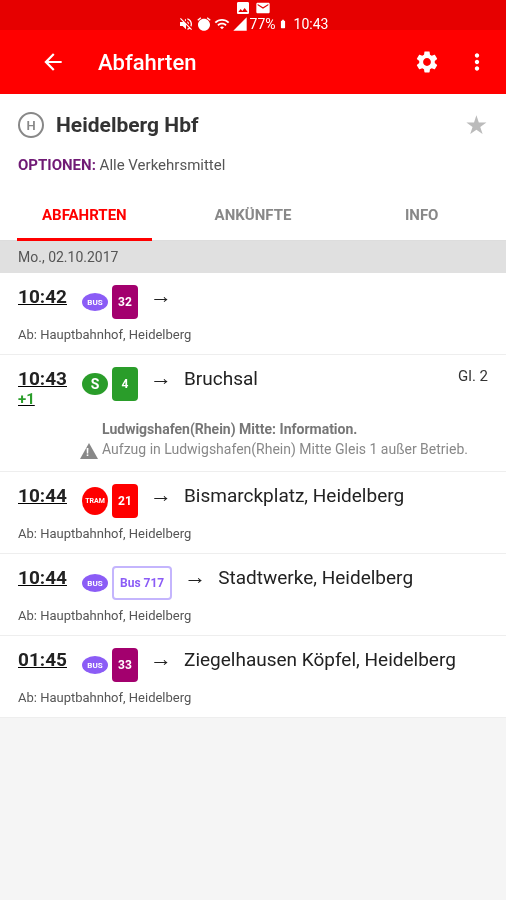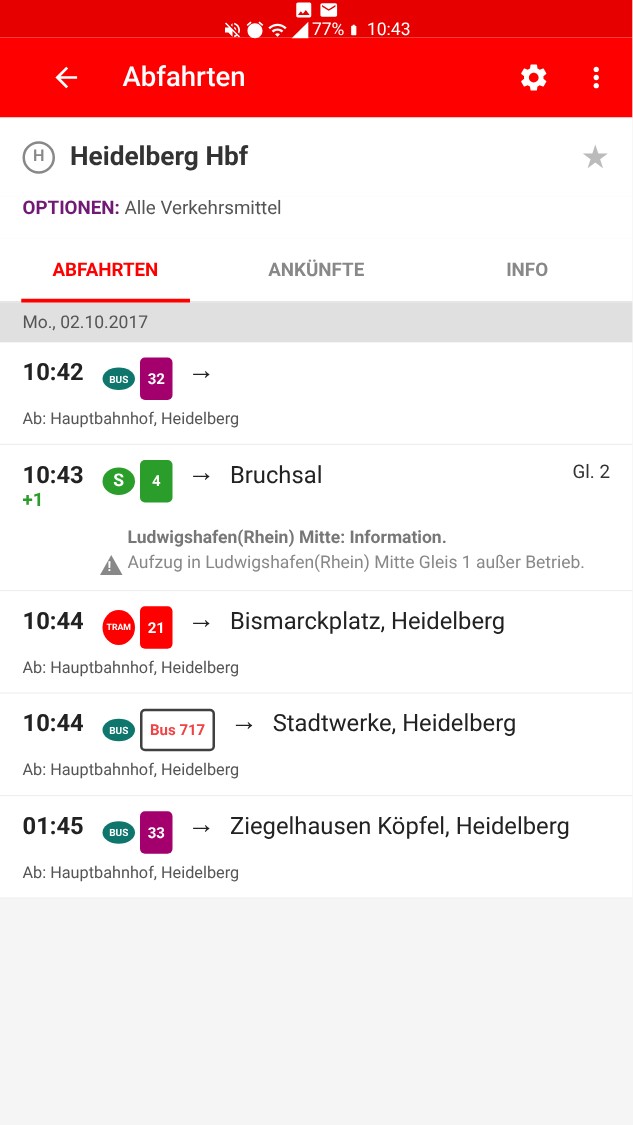--- a/index.html
+++ b/index.html
@@ -101,46 +101,46 @@
 .departure {
   background: #fff;
   padding: 12px 18px;
   border-bottom: 1px solid #eee;
 }
 .dep-row {
   display: flex;
   align-items: flex-start;
   gap: 8px;
 }
-.dep-time-col { width: 56px; flex-shrink: 0; }
+.dep-time-col { width: 56px; flex-shrink: 0; text-decoration: underline; }
 .dep-time { font-size: 19px; font-weight: 700; color: #222; }
 .dep-delay { font-size: 15px; font-weight: 700; color: #2a9d2a; }
 .dep-badges { display: flex; align-items: center; gap: 4px; flex-shrink: 0; }
 .badge {
   display: inline-flex;
   align-items: center;
   justify-content: center;
   border-radius: 4px;
   color: #fff;
   font-weight: 700;
   font-size: 12px;
   padding: 2px 6px;
   min-width: 26px;
   height: 34px;
 }
 .badge-bus-mode {
-  background: #0f766e;
+  background: #8b5cf6;
   border-radius: 50%;
   width: 24px;
   height: 18px;
   font-size: 8px;
   padding: 0;
 }
 .badge-bus-line { background: #a3006e; }
-.badge-bus-line-outline { background: #fff; border: 2px solid #404040; color: #ef4444; }
+.badge-bus-line-outline { background: #fff; border: 2px solid #c4b5fd; color: #8b5cf6; }
 .badge-s-mode {
   background: #2a9d2a;
   border-radius: 50%;
   width: 22px;
   height: 22px;
   font-size: 14px;
   padding: 0;
 }
 .badge-s-line { background: #2a9d2a; }
 .badge-tram-mode {

